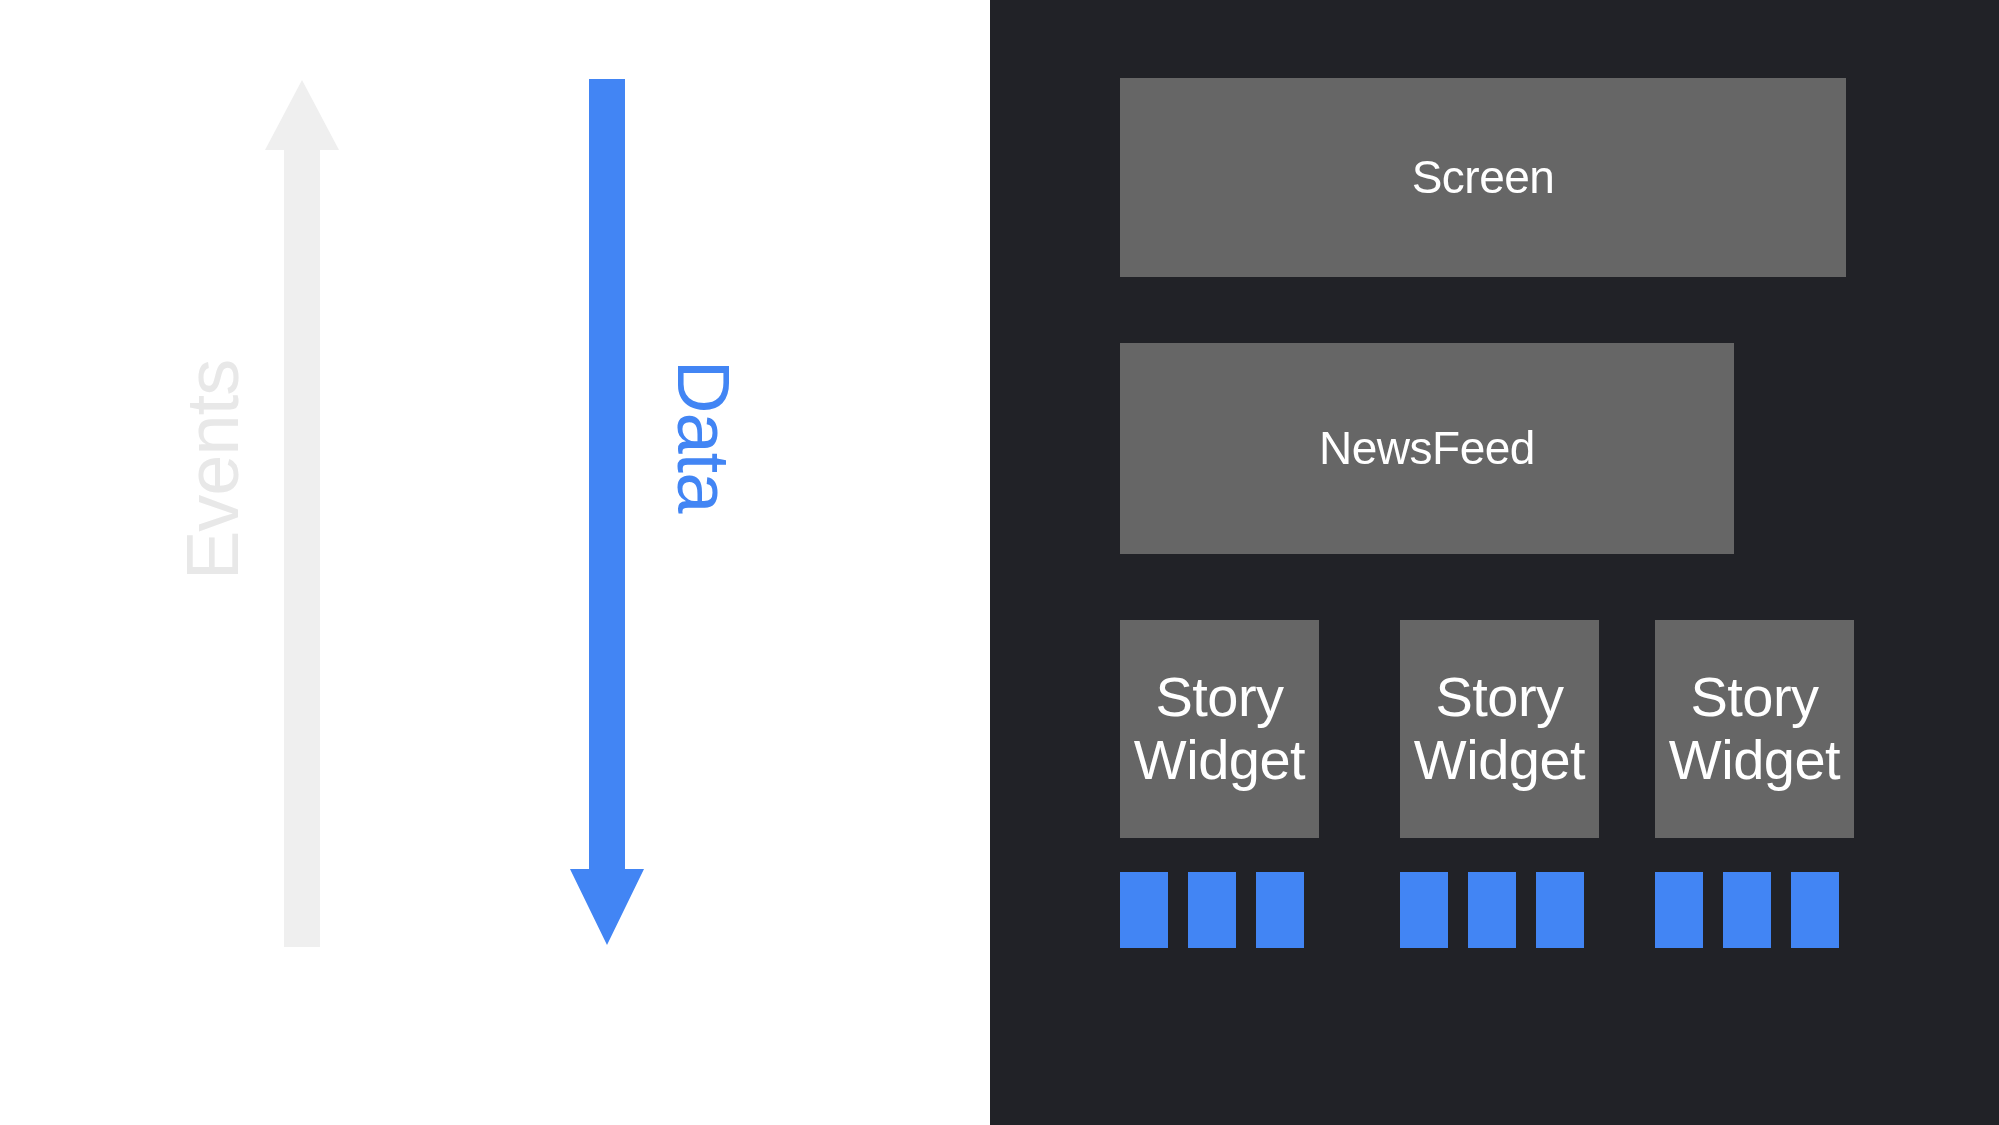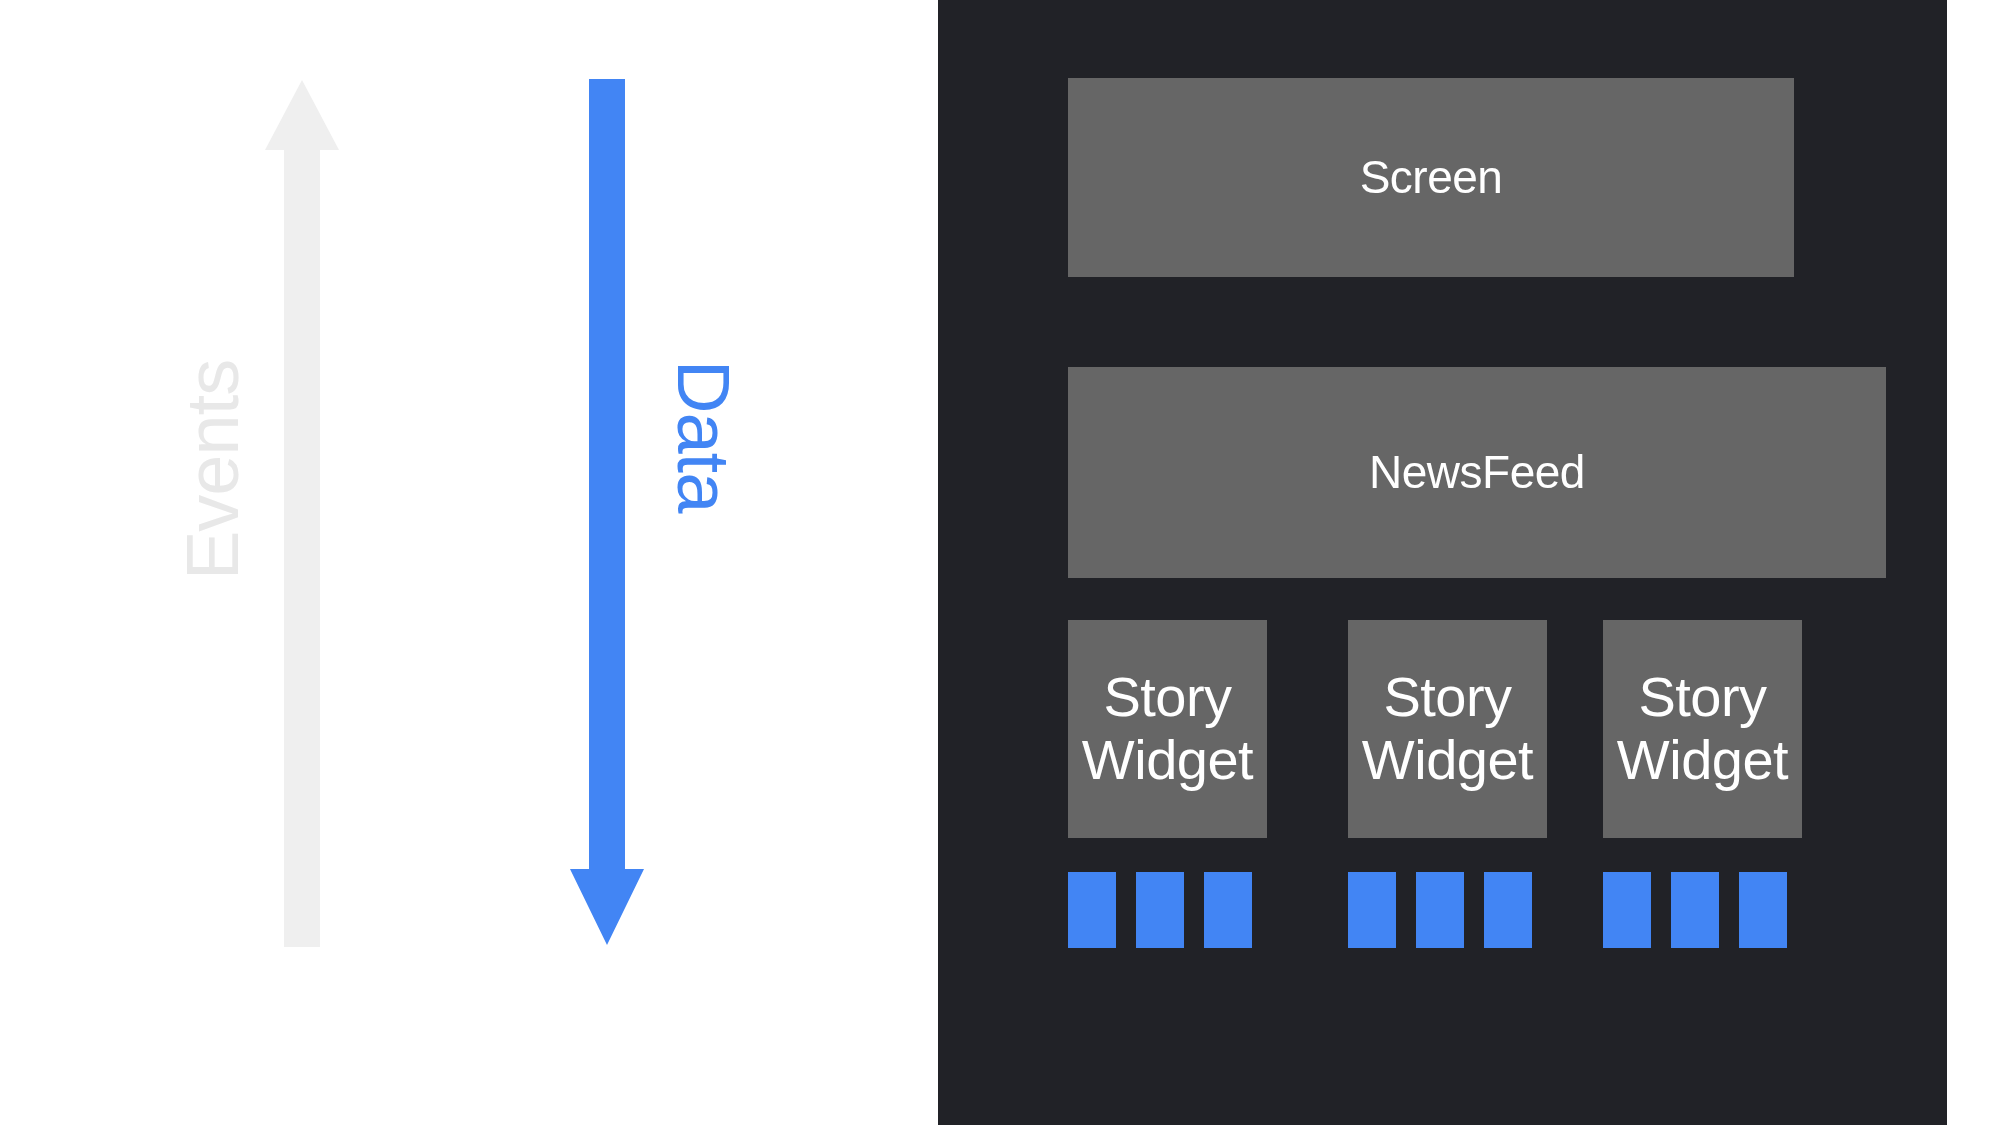--- a/index.html
+++ b/index.html
@@ -56,21 +56,21 @@
     left: 0; top: 0;
     transform-origin: 0 0;
     
     transform: translate(740px, 360px) rotate(90deg);
     color: #4285F4;
   }
 
   
   #right-panel {
     position: absolute;
-    left: 938px; top: 0;
+    left: 990px; top: 0;
     width: 1009px;
     height: 1125px;
     background: #212227;
   }
 
   .node-box {
     position: absolute;
     background: #666666;
     color: #ffffff;
     display: flex;
@@ -80,21 +80,21 @@
     font-family: "Liberation Sans", sans-serif;
     font-weight: 400;
     line-height: 1.12;
     letter-spacing: -0.5px;
   }
 
   .node-box.wide  { font-size: 46px; }
   .node-box.small { font-size: 56px; }
 
   #box-screen   { left: 130px;  top: 78px;  width: 726px; height: 199px; }
-  #box-newsfeed { left: 130px;  top: 343px; width: 818px; height: 211px; margin-top: 24px; }
+  #box-newsfeed { left: 130px;  top: 343px; width: 614px; height: 211px; }
 
   #box-widget-0 { left: 130px;  top: 620px; width: 199px; height: 218px; }
   #box-widget-1 { left: 410px;  top: 620px; width: 199px; height: 218px; }
   #box-widget-2 { left: 665px;  top: 620px; width: 199px; height: 218px; }
 
   .leaf-group {
     position: absolute;
     top: 872px;
     height: 76px;
     display: flex;

